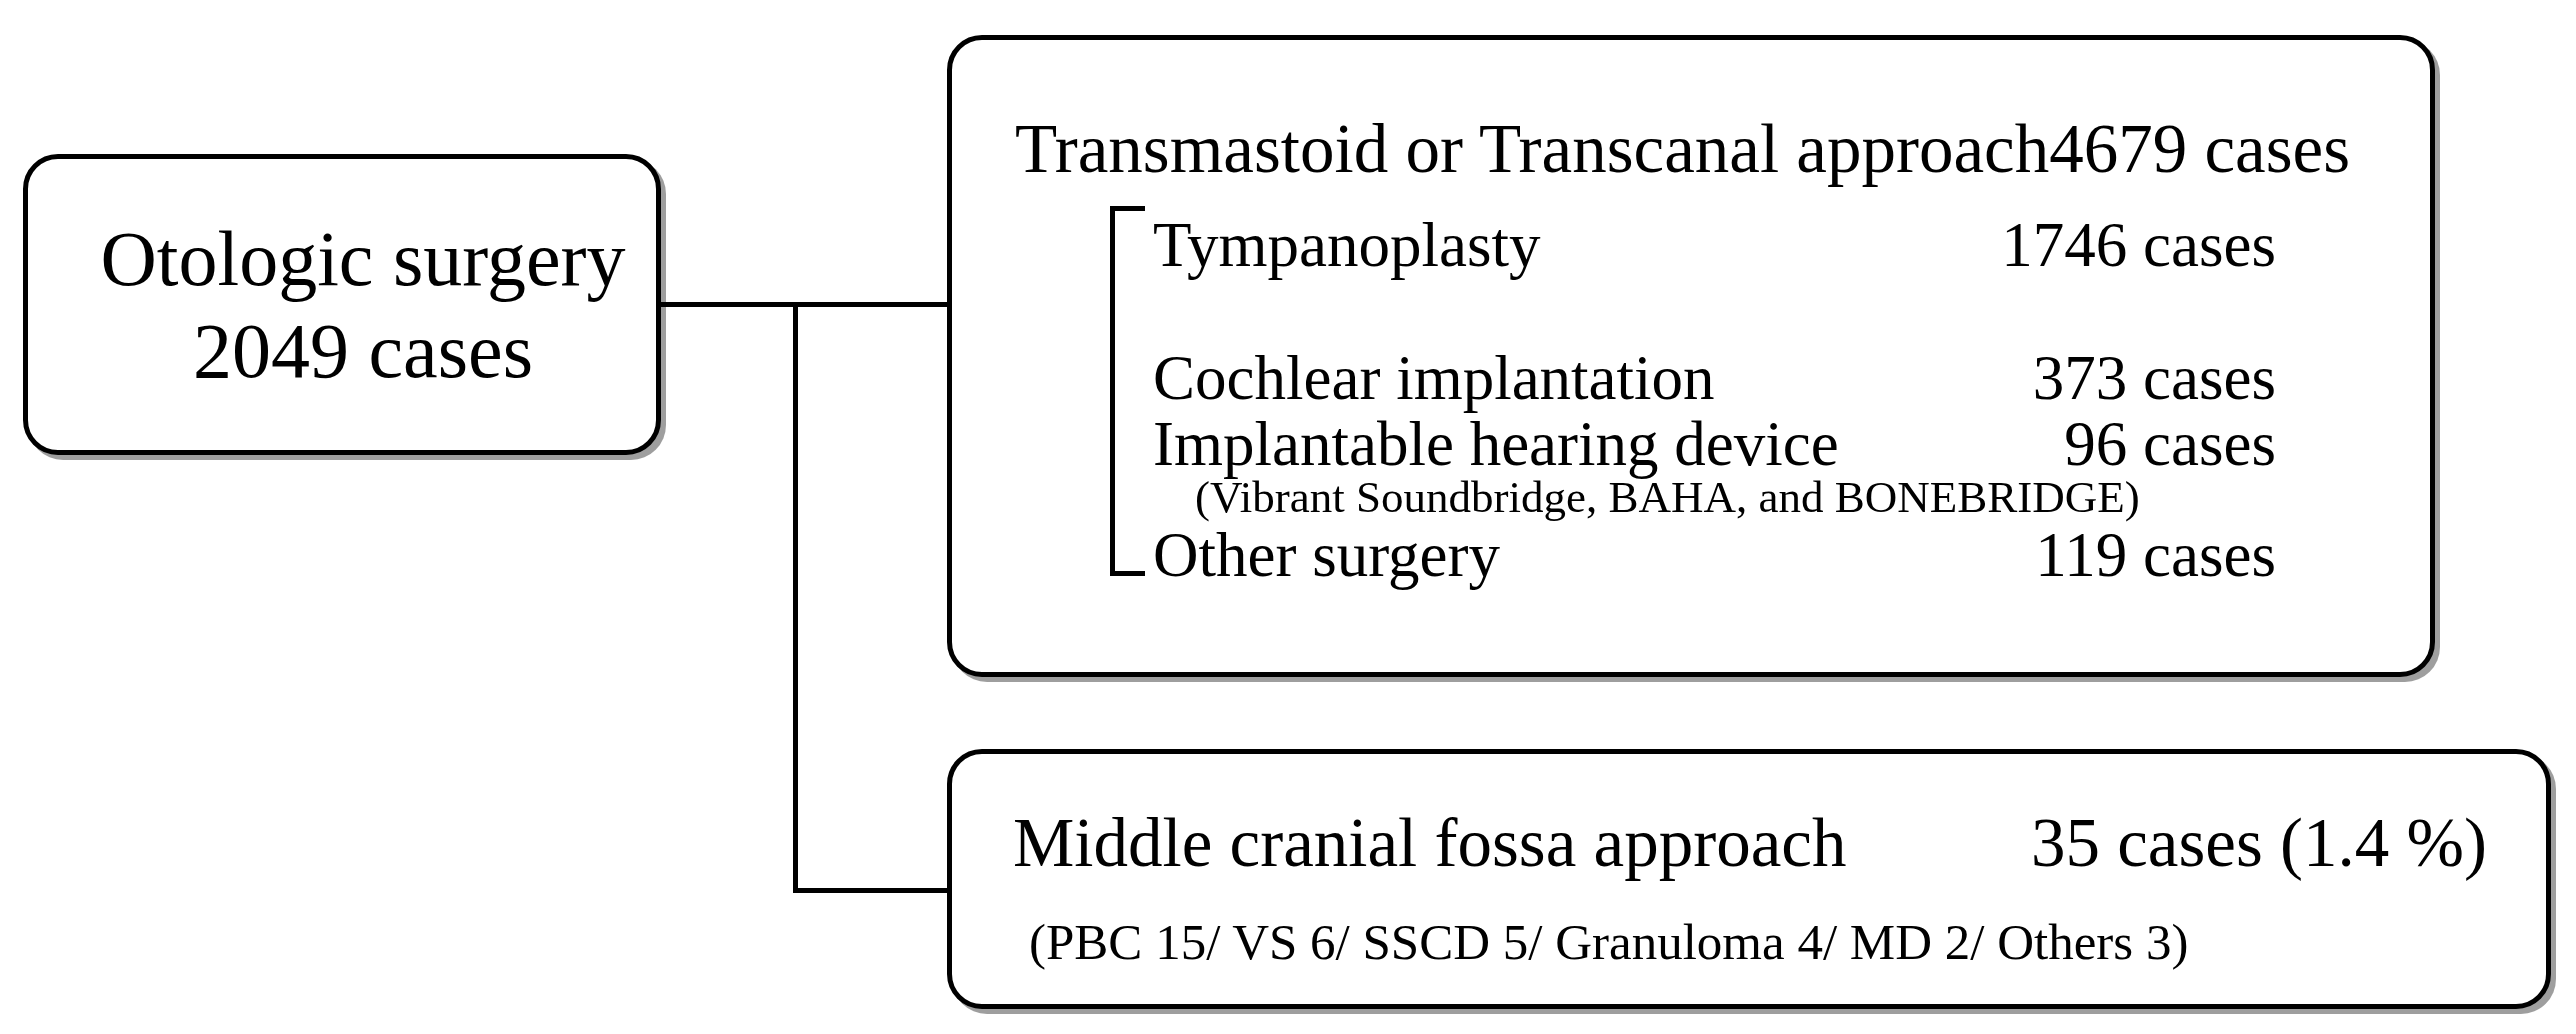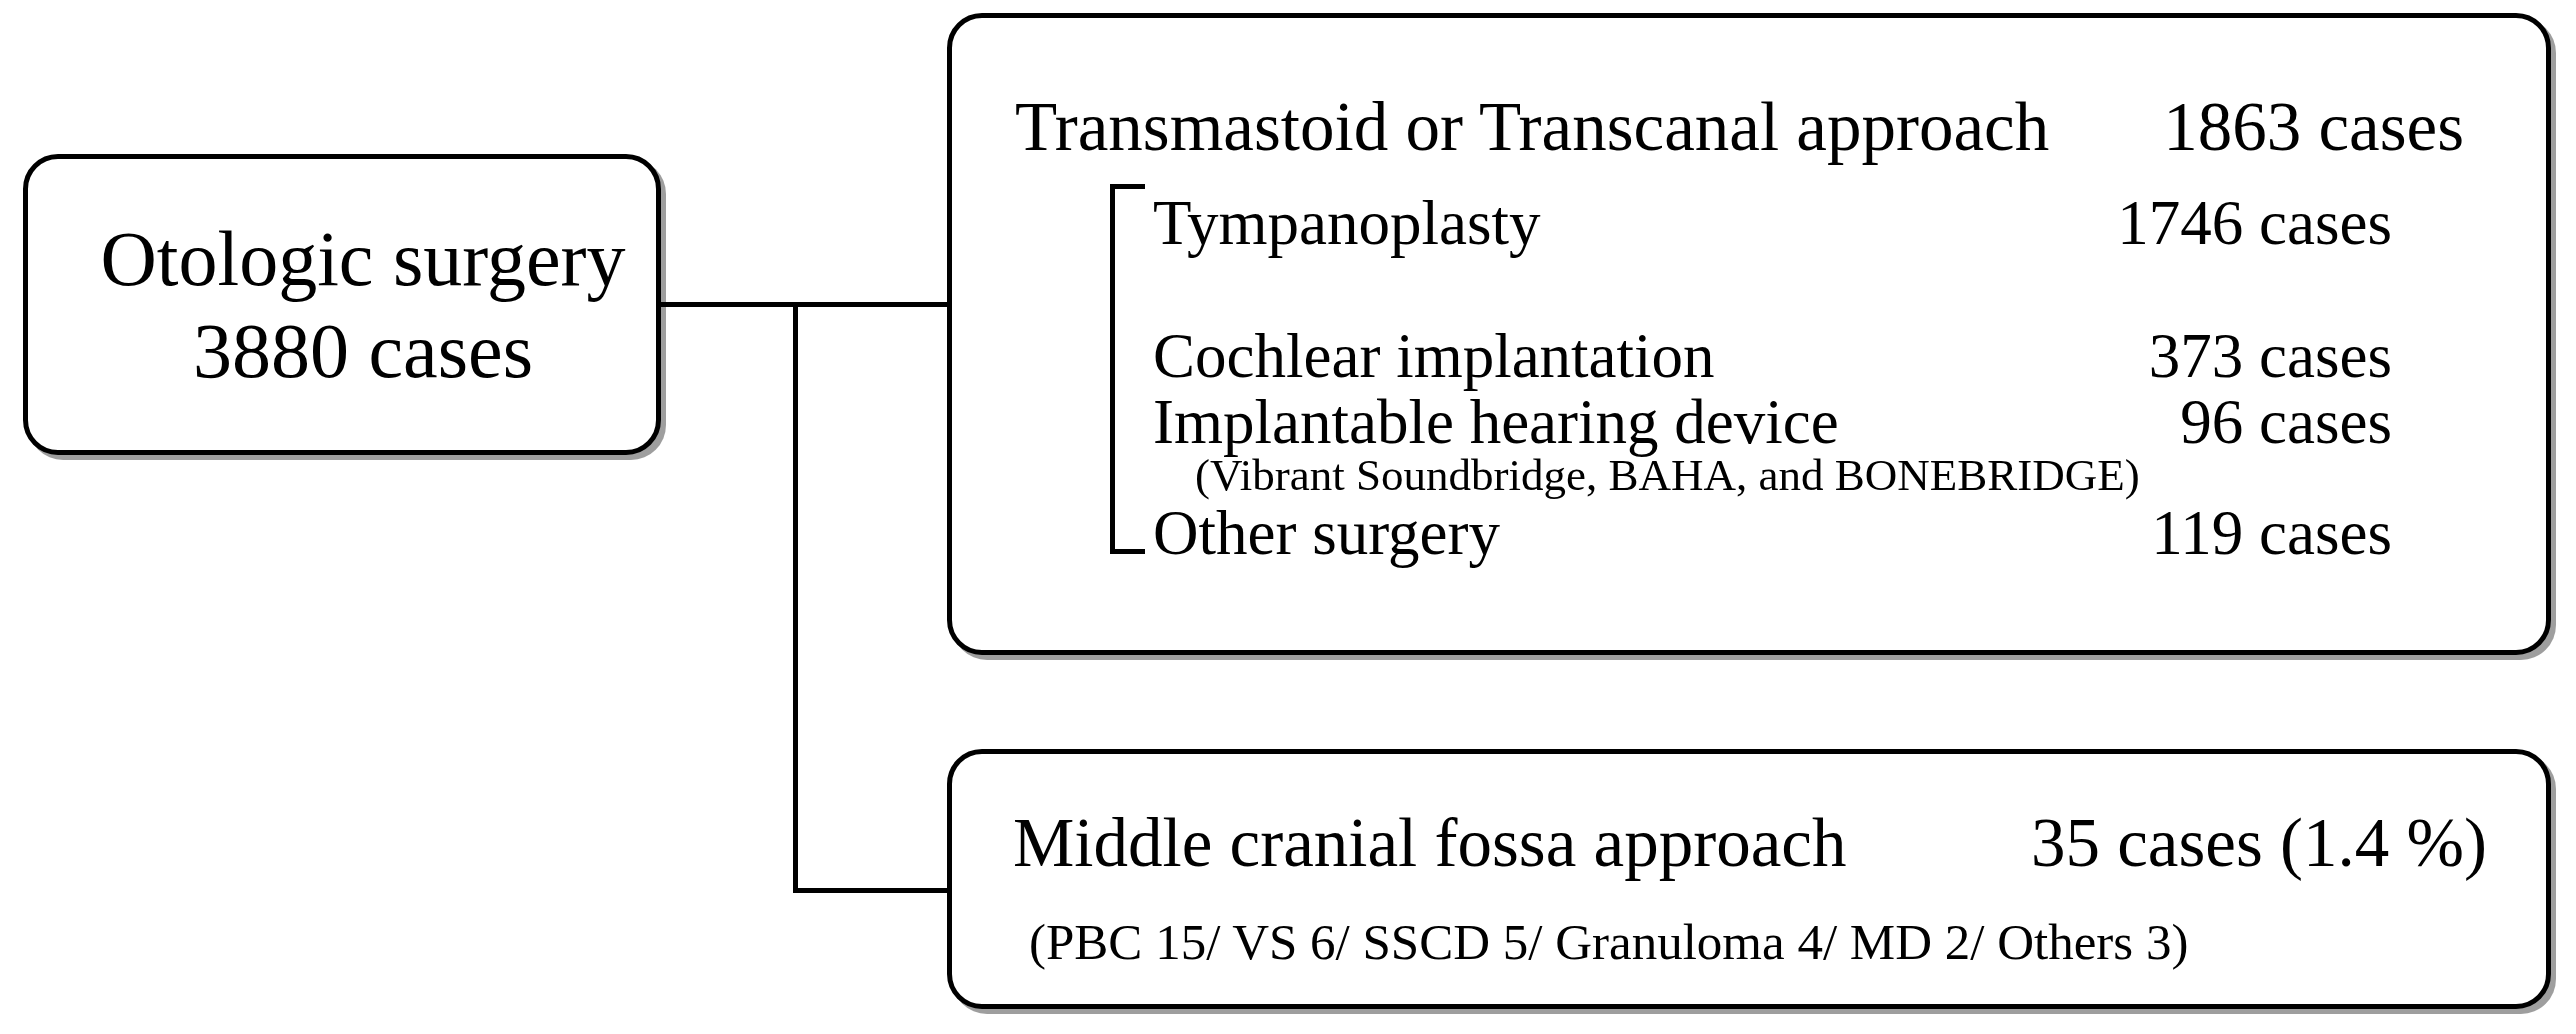--- a/index.html
+++ b/index.html
@@ -30,22 +30,22 @@
     display: flex;
     flex-direction: column;
     align-items: center;
     justify-content: center;
     text-align: center;
     font-size: 78px;
     line-height: 92px;
     padding-left: 42px;
   }
   #trans-box {
-    left: 947px; top: 13px;
-    width: 1604px; height: 642px; padding-left: 36px;
+    left: 947px; top: 35px;
+    width: 1488px; height: 642px; padding-left: 36px;
   }
   #mcf-box {
     left: 947px; top: 749px;
     width: 1604px; height: 260px;
   }
   .row {
     position: absolute;
     display: flex;
     justify-content: space-between;
     align-items: center;
@@ -94,27 +94,27 @@
 <body>
 
 <div id="canvas">
 
   <div class="connector" id="conn-h1"></div>
   <div class="connector" id="conn-v"></div>
   <div class="connector" id="conn-h2"></div>
 
   <div class="box" id="root-box">
     <div>Otologic surgery</div>
-    <div>3880 cases</div>
+    <div>2049 cases</div>
   </div>
 
   <div class="box" id="trans-box">
     <div class="row title-row" id="trans-title">
       <span class="label">Transmastoid or Transcanal approach</span>
-      <span class="value">1863 cases</span>
+      <span class="value">4679 cases</span>
     </div>
 
     <div class="bracket"></div>
 
     <div class="row item-row" id="trans-row-0">
       <span class="label">Tympanoplasty</span>
       <span class="value">1746 cases</span>
     </div>
     <div class="row item-row" id="trans-row-2">
       <span class="label">Cochlear implantation</span>

